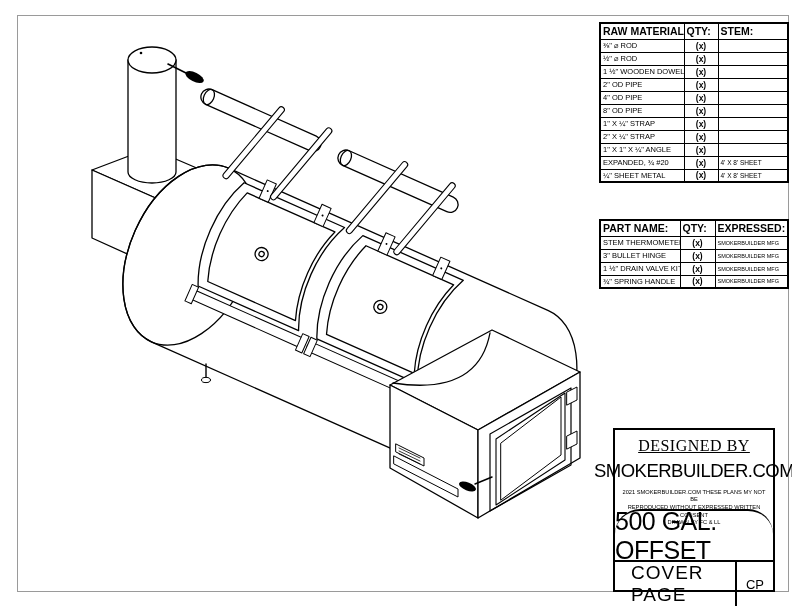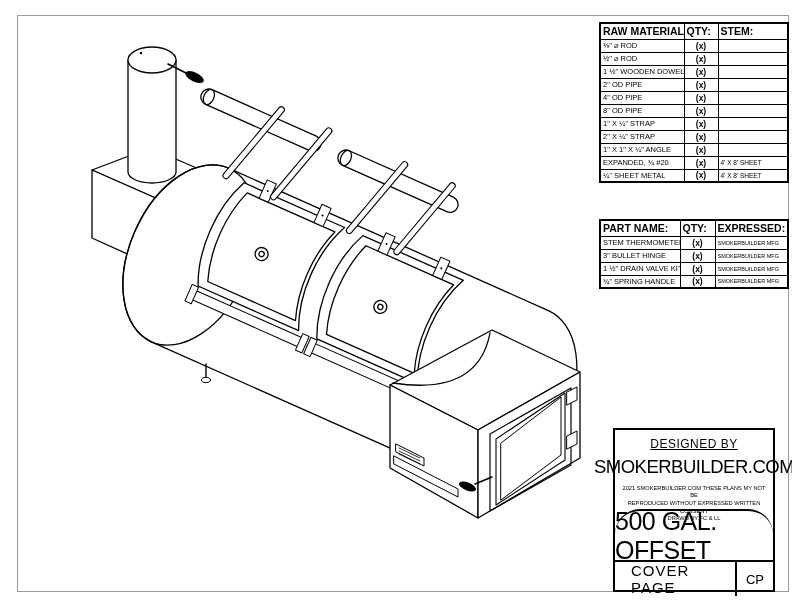--- a/index.html
+++ b/index.html
@@ -23,27 +23,27 @@
   td.supplier { font-size:5.5px; }
 
   #raw-table { left:599px; top:22px; width:188px; }
   #raw-table col.c-name { width:84px; } #raw-table col.c-qty { width:34px; } #raw-table col.c-size { width:70px; }
   #part-table { left:599px; top:207px; width:188px;margin-top:12px; }
   #part-table col.c-name { width:80px; } #part-table col.c-qty { width:35px; } #part-table col.c-sup { width:73px; }
 
   .title-block { position:absolute; left:613px; top:428px; width:162px; height:164px;
                  border:2px solid #000; background:#fff; z-index:3; display:flex; flex-direction:column; }
   .tb-sec1 { height:79px; display:flex; flex-direction:column; align-items:center; padding-top:7px; }
-  .tb-designed { font-size:12px; text-decoration:underline; letter-spacing:.5px; }
+  .tb-designed { font-size:16px; text-decoration:underline; letter-spacing:.5px;font-family:Liberation Serif, serif; }
   .tb-company { font-size:18.5px; margin-top:5px; letter-spacing:-0.5px; }
   .tb-fineprint { font-size:6px; text-align:center; line-height:1.35; margin-top:5px; transform:scale(.95); }
   .tb-sec2 { height:51px; border-top:2px solid #000; display:flex; align-items:center; justify-content:center;border-radius:25px; }
   .tb-model { font-size:25px; letter-spacing:-0.5px; }
   .tb-sec3 { flex:1; border-top:2px solid #000; display:flex; }
-  .tb-pagename { flex:1; display:flex; align-items:center; justify-content:center; font-size:15px; letter-spacing:1px;padding-left:16px; }
+  .tb-pagename { flex:1; display:flex; align-items:center; justify-content:center; font-size:19px; letter-spacing:1px;padding-left:16px; }
   .tb-pagecode { width:38px; border-left:2px solid #000; display:flex; align-items:center; justify-content:center; font-size:13px; }
 </style>
 </head>
 <body>
 
 <div class="page-border"></div>
 
 <svg class="drawing" width="792" height="612" viewBox="0 0 792 612" fill="none" stroke="#000" stroke-width="1.3" stroke-linejoin="round" stroke-linecap="round">
 
   <g>

